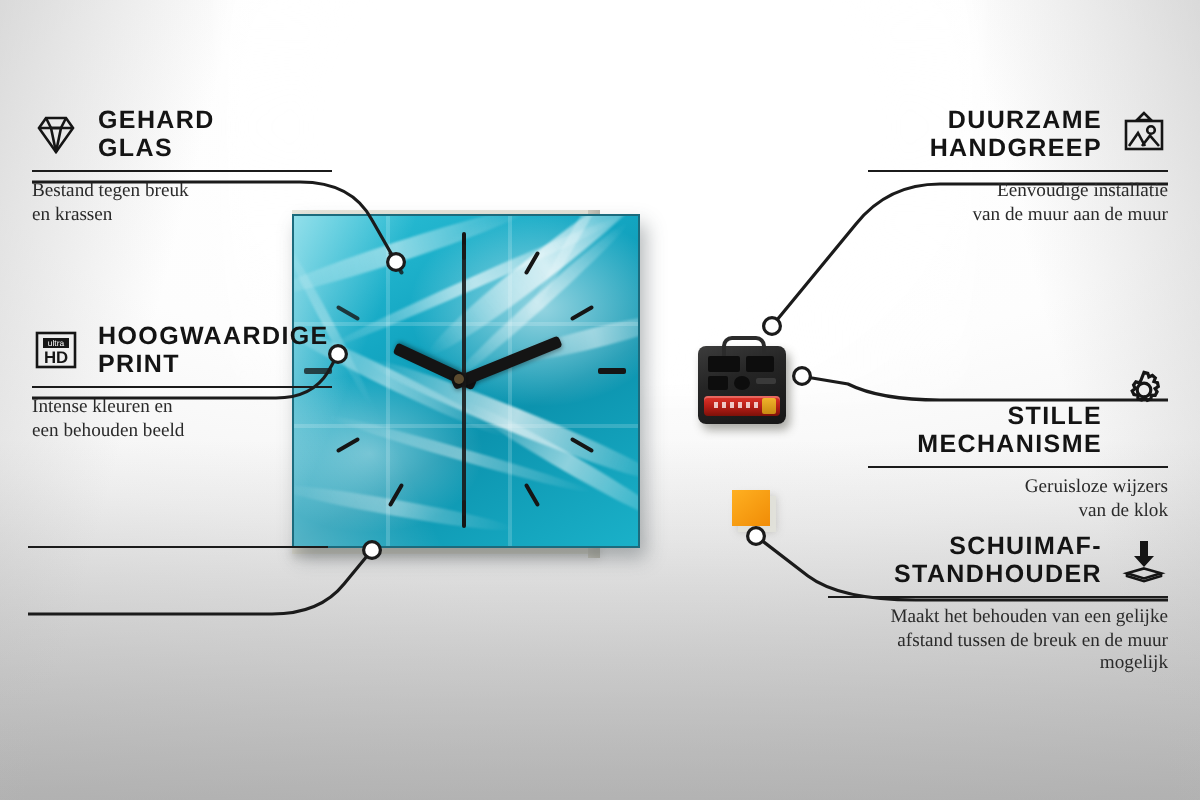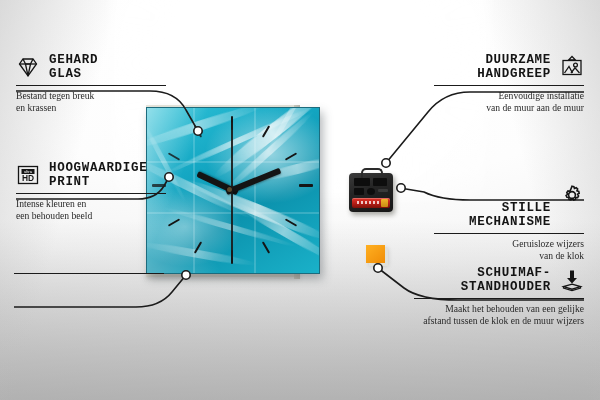--- a/index.html
+++ b/index.html
@@ -77,21 +77,21 @@
         background:linear-gradient(140deg,#ffb021,#f08c06);
         box-shadow:3px 3px 0 0 rgba(225,225,218,.95), 3px 3px 4px rgba(120,118,110,.35);}
 
   
   .lines{position:absolute;inset:0;pointer-events:none;}
 
   
   .feat{position:absolute;}
   .feat .head{display:flex;align-items:center;gap:9px;}
   .feat.right .head{justify-content:flex-end;}
-  .feat .ttl{font-family:Liberation Mono, monospace;font-weight:bold;
+  .feat .ttl{font-family:Liberation Sans, sans-serif;font-weight:bold;
     font-size:12.5px;letter-spacing:.7px;line-height:14px;color:#141414;
     text-transform:uppercase;}
   .feat.right .ttl{text-align:right;}
   .feat .rule{height:1px;background:#1b1b1b;margin:4px 0 4px 0;}
   .feat .desc{font-family:"Liberation Serif",serif;font-size:9.6px;line-height:11.6px;
     color:#2a2a2a;}
   .feat.right .desc{text-align:right;}
   .ico{width:24px;height:24px;flex:0 0 24px;display:block;}
 </style>
 </head>
@@ -290,17 +290,17 @@
           <path d="M10 2.5 h4 v7.5 h3 L12 15.5 L7 10 h3 Z" fill="#151515" stroke="none"></path>
           <path d="M12 16.2 L20.5 18.6 L12 21.2 L3.5 18.6 Z"></path>
           <path d="M12 18.9 L20.5 21.3 L12 23.6 L3.5 21.3 Z" style="display:none"></path>
           <path d="M3.5 18.6 v1.4 L12 22.6 L20.5 20 v-1.4"></path>
         </svg>
       </span>
     </div>
     <div class="rule"></div>
     <div class="desc">
       <span>Maakt het behouden van een gelijke</span><br>
-      <span>afstand tussen de klok en de muur wijzers</span>
+      <span>afstand tussen de breuk en de muur mogelijk</span>
     </div>
   </div>
 
 </div>
 
 </body></html>

